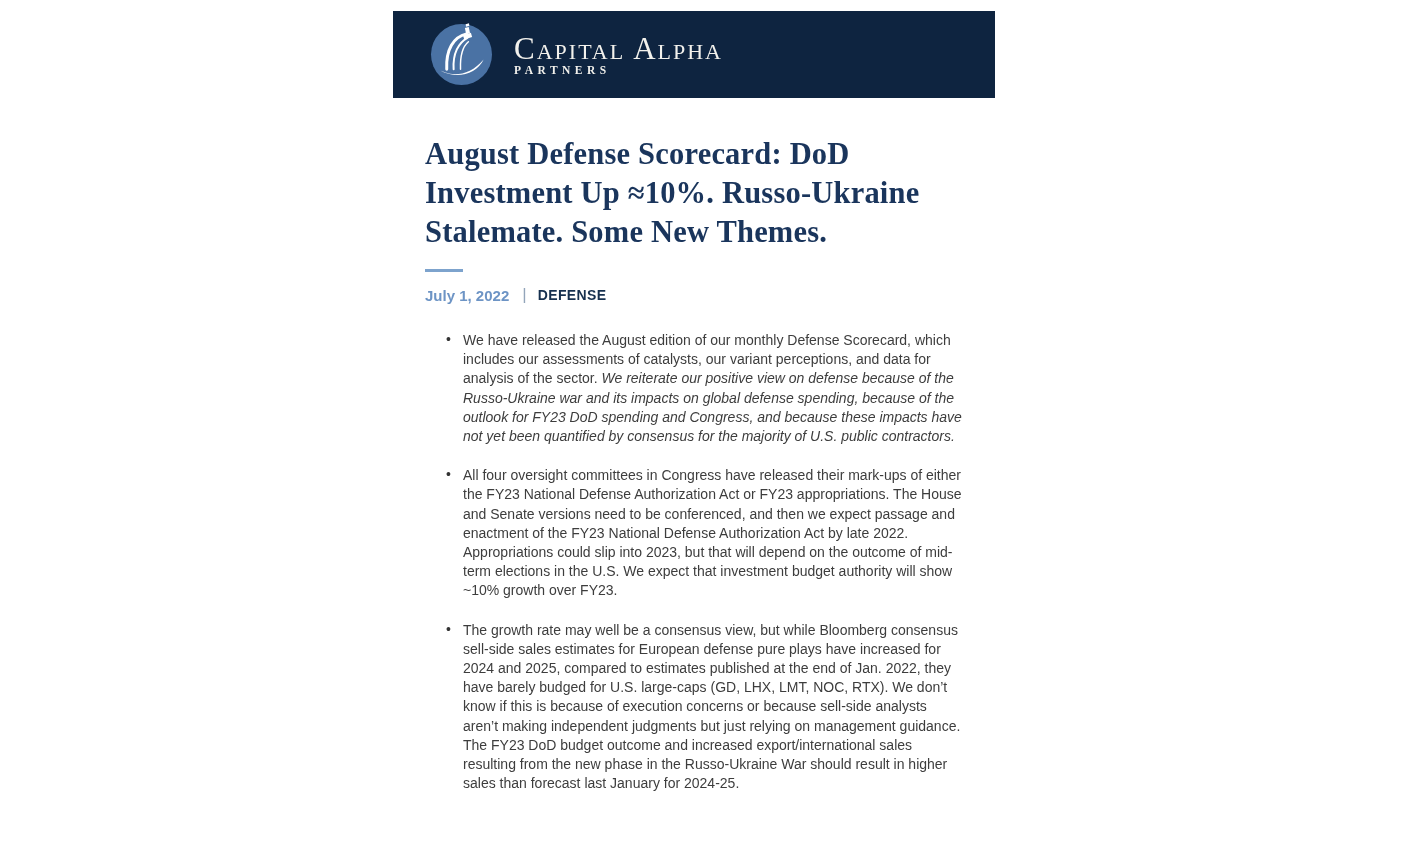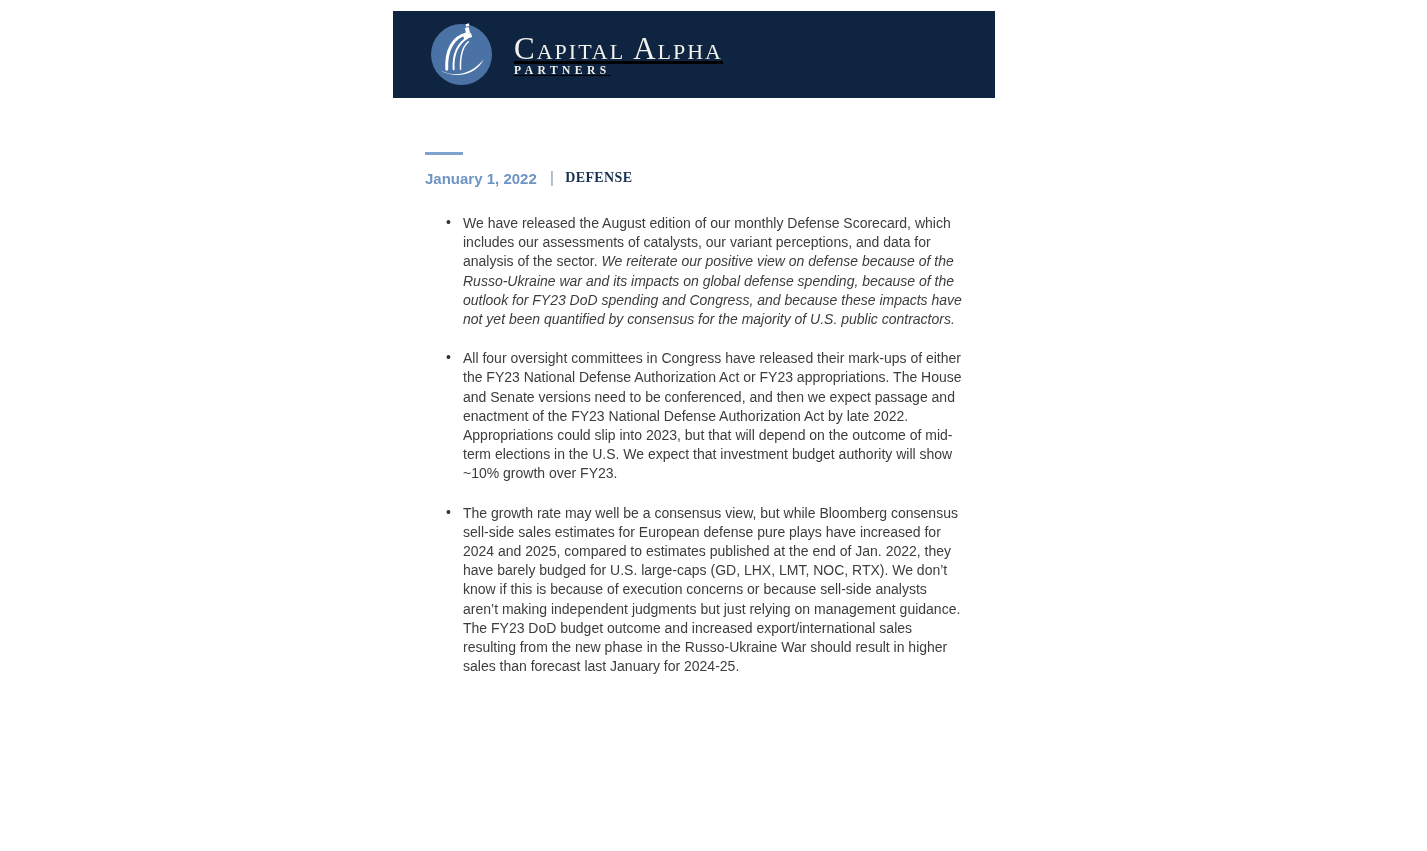--- a/index.html
+++ b/index.html
@@ -7,21 +7,20 @@
   .page {
     position:relative; width:1427px; height:851px; background:#ffffff;
     overflow:hidden; font-family:"Liberation Sans", sans-serif;
   }
   .doc { position:absolute; left:393px; top:11px; width:602px; background:#ffffff; }
 
   
   .masthead {
     height:87px; background:#0e2440; display:flex; align-items:center;
     padding-left:37px;
-    text-decoration:underline;
   }
   .logo { width:63px; height:63px; display:block; flex:0 0 auto; }
   .brand { margin-left:21px; color:#f2f1ec; }
   .brand-name {
     font-family:"Liberation Serif", serif; font-variant:small-caps;
     font-size:31px; letter-spacing:2px; line-height:1; font-weight:400;
   }
   .brand-sub {
     font-family:"Liberation Serif", serif; font-weight:bold;
     font-size:11.5px; letter-spacing:4.5px; margin-top:0;
@@ -33,21 +32,21 @@
     font-family:"Liberation Serif", serif; font-weight:700;
     color:#1a355c; font-size:30.5px; line-height:39px; letter-spacing:0.2px;
   }
   .rule { width:38px; height:3px; background:#7da3cd; margin-top:17px; }
   .meta {
     margin-top:13px; display:flex; align-items:center;
     font-weight:bold; font-size:15px;
   }
   .date { color:#6d94c5; }
   .sep  { color:#93a5ba; font-weight:400; font-size:17px; margin:0 11px 0 13px; }
-  .category { color:#16304f; font-size:14px; letter-spacing:0.4px;font-family:Liberation Serif, serif; }
+  .category { color:#16304f; font-size:14px; letter-spacing:0.4px; }
 
   ul.bullets { list-style:none; margin-top:26px; padding-left:38px; }
   ul.bullets li {
     position:relative; font-size:14px; line-height:19.2px; color:#3d3d3d;
     margin-bottom:20px;
   }
   ul.bullets li:last-child { margin-bottom:0; }
   .bdot {
     position:absolute; left:-17px; top:-1px; color:#333333; font-size:14px;
   }
@@ -76,25 +75,26 @@
           </g>
         </svg>
       </span>
       <div class="brand">
         <div class="brand-name">Capital Alpha</div>
         <div class="brand-sub">PARTNERS</div>
       </div>
     </header>
 
     <main class="article-body">
+      <h1 class="title">August Defense Scorecard: DoD Investment Up ≈10%. Russo-Ukraine Stalemate. Some New Themes.</h1>
 
       <div class="rule"></div>
 
       <div class="meta">
-        <span class="date">January 1, 2022</span>
+        <span class="date">July 1, 2022</span>
         <span class="sep">|</span>
         <span class="category">DEFENSE</span>
       </div>
 
       <ul class="bullets">
         <li>
           <span class="bdot">•</span>
           <span>We have released the August edition of our monthly Defense Scorecard, which includes our assessments of catalysts, our variant perceptions, and data for analysis of the sector. </span><em class="it">We reiterate our positive view on defense because of the Russo-Ukraine war and its impacts on global defense spending, because of the outlook for FY23 DoD spending and Congress, and because these impacts have not yet been quantified by consensus for the majority of U.S. public contractors.</em>
         </li>
         <li>

